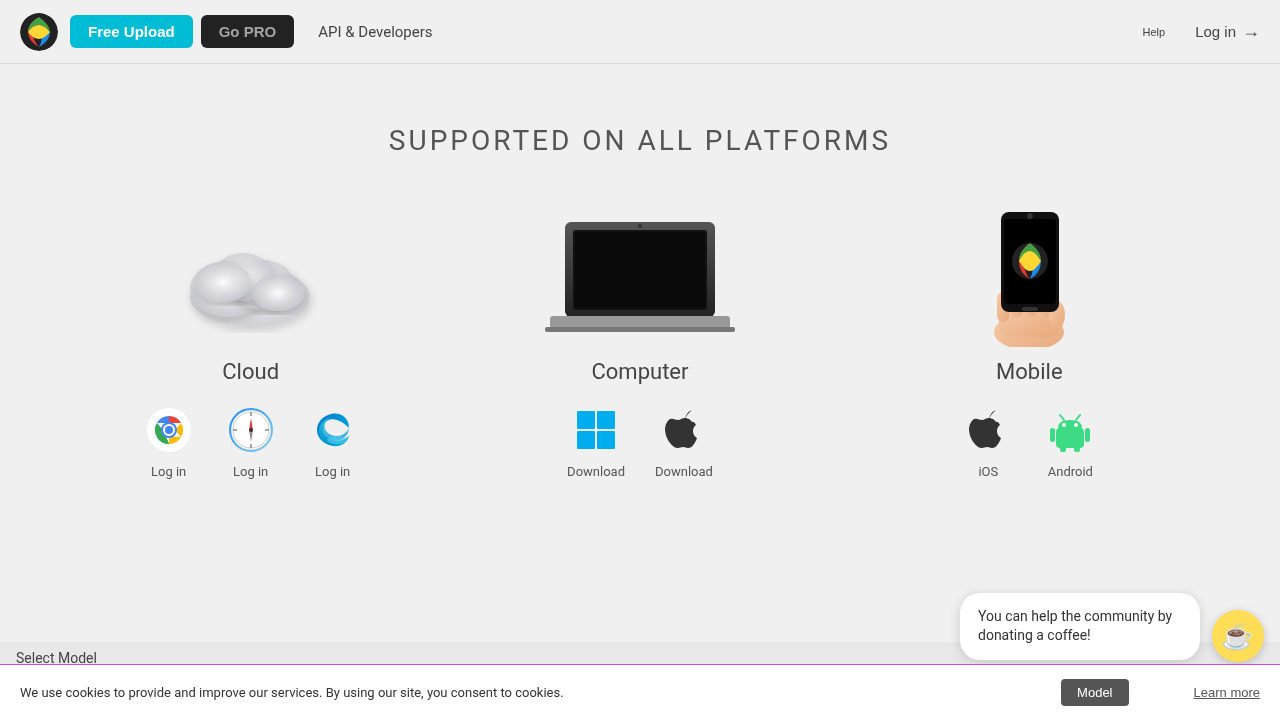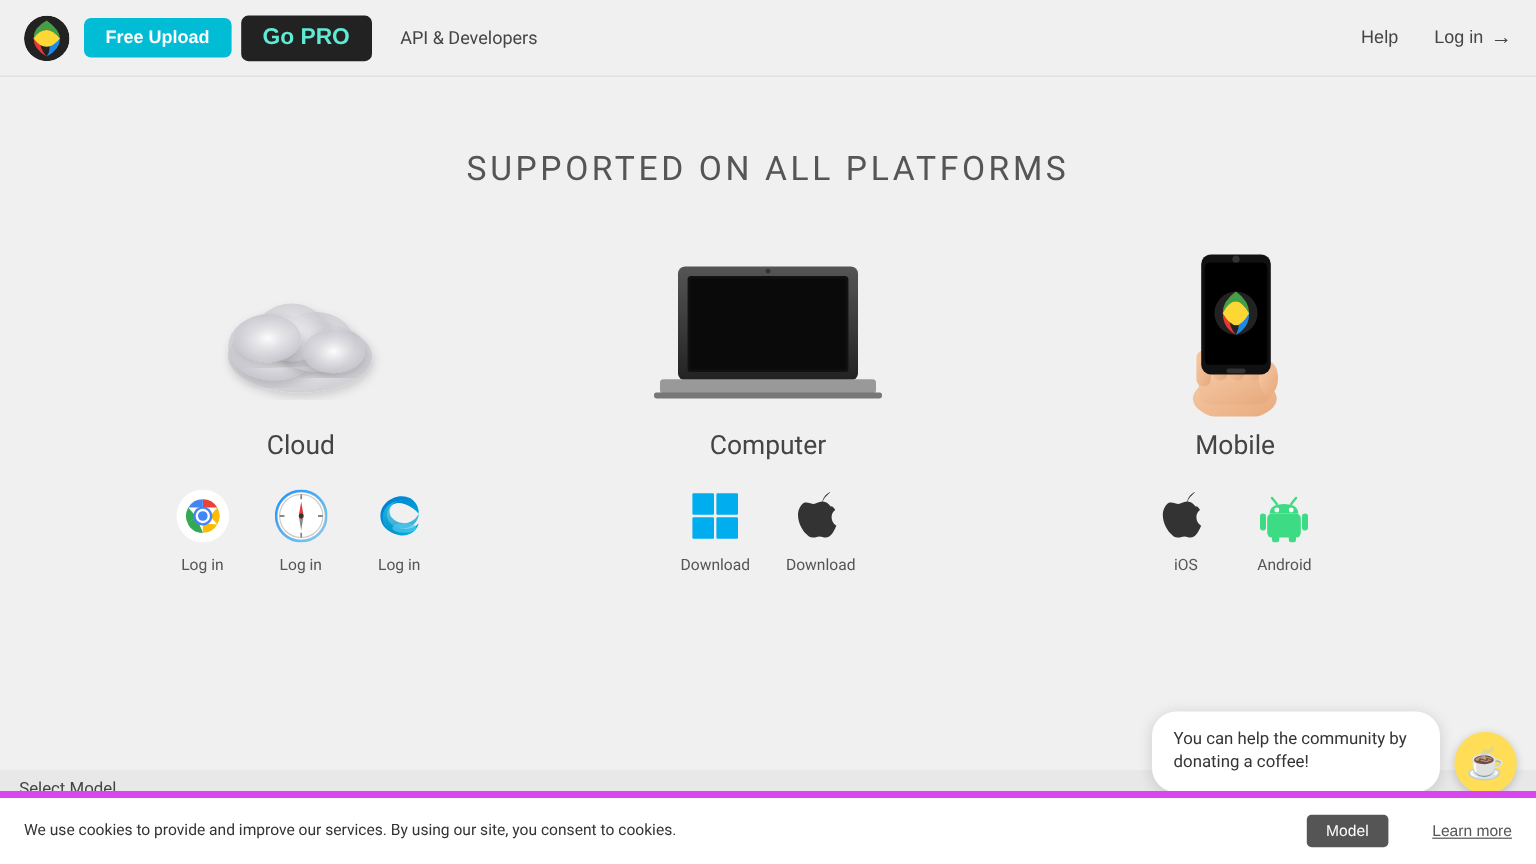--- a/index.html
+++ b/index.html
@@ -30,45 +30,45 @@
       border: none;
       border-radius: 6px;
       padding: 8px 18px;
       font-size: 15px;
       font-weight: 600;
       cursor: pointer;
       margin-right: 8px;
     }
     .btn-go-pro {
       background: #222;
-      color: #5eead4;
+      color: #a3a3a3;
       border: none;
       border-radius: 6px;
       padding: 8px 18px;
-      font-size: 19px;
+      font-size: 15px;
       font-weight: 700;
       cursor: pointer;
       margin-right: 24px;
     }
     .nav-api {
       color: #444;
       font-size: 15px;
       cursor: pointer;
       text-decoration: none;
     }
     .header-right {
       margin-left: auto;
       display: flex;
       align-items: center;
       gap: 30px;
     }
     .btn-help {
       background: none;
       border: none;
-      font-size: 15px;
+      font-size: 11px;
       color: #444;
       cursor: pointer;
     }
     .btn-login {
       background: none;
       border: none;
       font-size: 15px;
       color: #444;
       cursor: pointer;
       display: flex;
@@ -151,22 +151,22 @@
       position: fixed;
       bottom: 0;
       left: 0;
       right: 0;
       background: white;
       padding: 14px 20px;
       font-size: 13px;
       color: #333;
       display: flex;
       align-items: center;
-      gap: 4px;
-      border-top: 6px solid #d946ef;
+      gap: 32px;
+      border-top: 1px solid #d946ef;
       z-index: 100;
     }
     .cookie-text { flex: 1; }
     .btn-accept {
       background: #555;
       color: white;
       border: none;
       border-radius: 4px;
       padding: 6px 16px;
       font-size: 13px;

